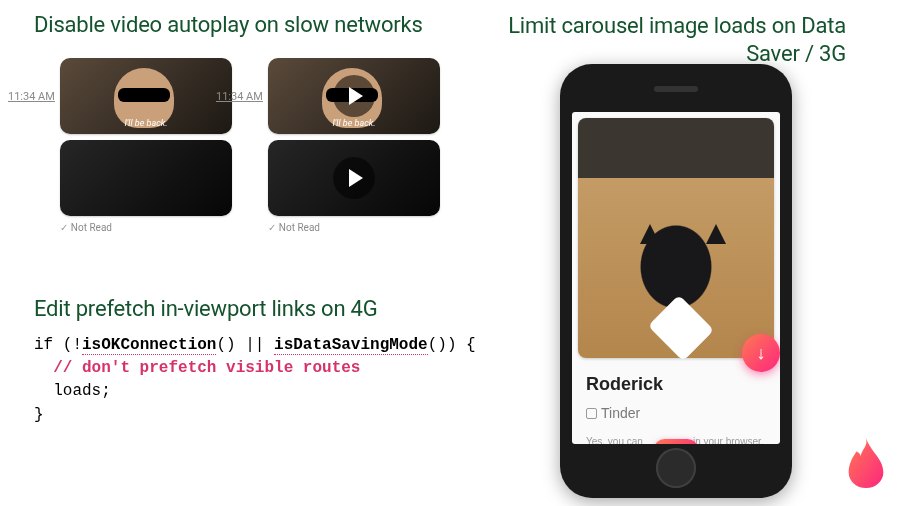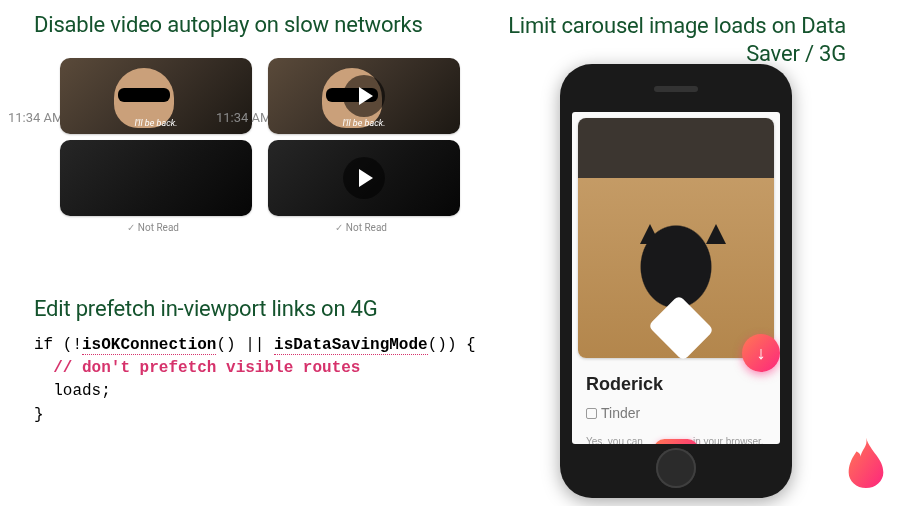--- a/index.html
+++ b/index.html
@@ -20,25 +20,25 @@
   .h1 { position: absolute; left: 34px; top: 12px; }
   .h2 { position: absolute; left: 34px; top: 296px; }
   .h3 { position: absolute; left: 506px; top: 12px; width: 340px; text-align: right; line-height: 1.25; }
 
   
   .chat-col { position: absolute; top: 58px; width: 190px; }
   .chat-a { left: 60px; }
   .chat-b { left: 268px; }
   .chat-row { position: relative; margin-bottom: 6px; }
   .timestamp {
-    position: absolute; left: -52px; top: 52px;
-    font-size: 13px; color: #8a8a8a;
+    position: absolute; left: -52px; top: 32px;
+    font-size: 11px; color: #8a8a8a; text-decoration: underline;
   }
   .thumb {
-    width: 192px; height: 76px;
+    width: 172px; height: 76px;
     border-radius: 10px;
     background: linear-gradient(135deg,#5a4a3a 0%, #3b3128 50%, #1c1813 100%);
     position: relative;
     overflow: hidden;
     box-shadow: 0 1px 2px rgba(0,0,0,0.2);
     padding-left: 12px;
   }
   .thumb.dark { background: linear-gradient(135deg,#262626 0%, #121212 60%, #060606 100%); }
   .thumb .caption {
     position: absolute; bottom: 6px; left: 0; right: 0;
@@ -62,21 +62,21 @@
   
   .face {
     position: absolute; left: 54px; top: 10px; width: 60px; height: 60px;
     background: #caa07a; border-radius: 30px 30px 24px 24px;
   }
   .glasses {
     position: absolute; left: 58px; top: 30px; width: 52px; height: 14px;
     background: #000; border-radius: 6px;
   }
   .notread {
-    text-align: center; font-size: 10px; color: #8a8a8a;
+    text-align: left; font-size: 10px; color: #8a8a8a;
     margin-top: 4px; padding-right: 4px;
   }
   .notread::before { content: "✓ "; color: #9e9e9e; }
 
   
   .code {
     position: absolute; left: 34px; top: 334px;
     font-family: "Consolas","Menlo","Courier New",monospace;
     font-size: 16px; line-height: 1.45;
     white-space: pre;

